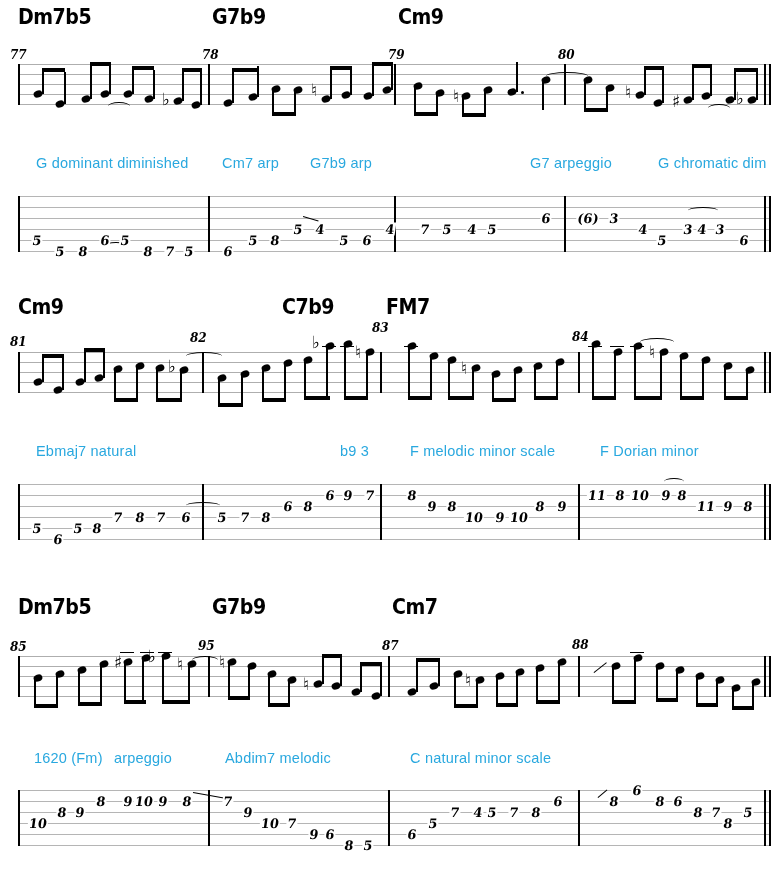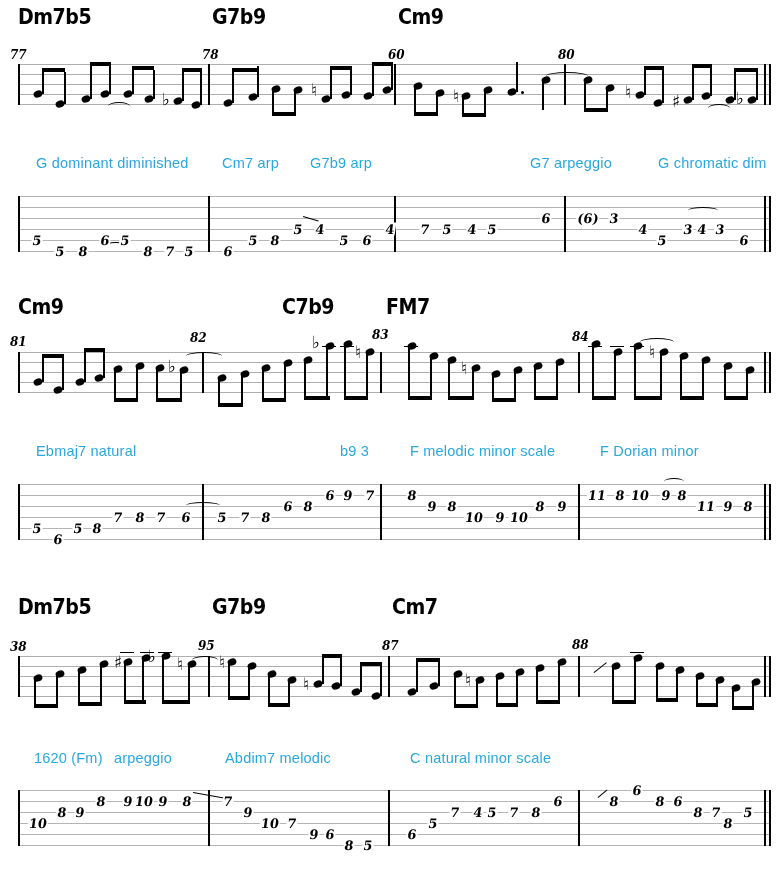--- a/index.html
+++ b/index.html
@@ -65,21 +65,21 @@
 <body>
 
 <div class="system sys1">
 
   <div class="chord" style="left:18px;top:6px;">Dm7b5</div>
   <div class="chord" style="left:212px;top:6px;">G7b9</div>
   <div class="chord" style="left:398px;top:6px;">Cm9</div>
 
   <div class="measnum" style="left:10px;top:48px;">77</div>
   <div class="measnum" style="left:202px;top:48px;">78</div>
-  <div class="measnum" style="left:388px;top:48px;">60</div>
+  <div class="measnum" style="left:388px;top:48px;">79</div>
   <div class="measnum" style="left:558px;top:48px;">80</div>
 
   <div class="staff" style="top:64px;">
     <div class="ln l0"></div>
       <div class="ln l1"></div>
       <div class="ln l2"></div>
       <div class="ln l3"></div>
       <div class="ln l4"></div>
   </div>
   <div class="barline" style="left:18px;top:64px;height:41px;width:2.2px;"></div>
@@ -245,21 +245,21 @@
   </div>
 
 <div class="system sys2">
 
   <div class="chord" style="left:18px;top:6px;">Cm9</div>
   <div class="chord" style="left:282px;top:6px;">C7b9</div>
   <div class="chord" style="left:386px;top:6px;">FM7</div>
 
   <div class="measnum" style="left:10px;top:45px;">81</div>
   <div class="measnum" style="left:190px;top:41px;">82</div>
-  <div class="measnum" style="left:372px;top:38px;">83</div>
+  <div class="measnum" style="left:372px;top:31px;">83</div>
   <div class="measnum" style="left:572px;top:40px;">84</div>
 
   <div class="staff" style="top:62px;">
     <div class="ln l0"></div>
       <div class="ln l1"></div>
       <div class="ln l2"></div>
       <div class="ln l3"></div>
       <div class="ln l4"></div>
   </div>
   <div class="barline" style="left:18px;top:62px;height:41px;width:2.2px;"></div>
@@ -433,21 +433,21 @@
     <div class="tnum" style="left: 728px; top: 216px;">9</div>
     <div class="tnum" style="left: 748px; top: 216px;">8</div>
   </div>
 
 <div class="system sys3">
 
   <div class="chord" style="left:18px;top:6px;">Dm7b5</div>
   <div class="chord" style="left:212px;top:6px;">G7b9</div>
   <div class="chord" style="left:392px;top:6px;">Cm7</div>
 
-  <div class="measnum" style="left:10px;top:50px;">38</div>
+  <div class="measnum" style="left:10px;top:50px;">85</div>
   <div class="measnum" style="left:198px;top:49px;">95</div>
   <div class="measnum" style="left:382px;top:49px;">87</div>
   <div class="measnum" style="left:572px;top:48px;">88</div>
 
   <div class="staff" style="top:66px;">
     <div class="ln l0"></div>
       <div class="ln l1"></div>
       <div class="ln l2"></div>
       <div class="ln l3"></div>
       <div class="ln l4"></div>

